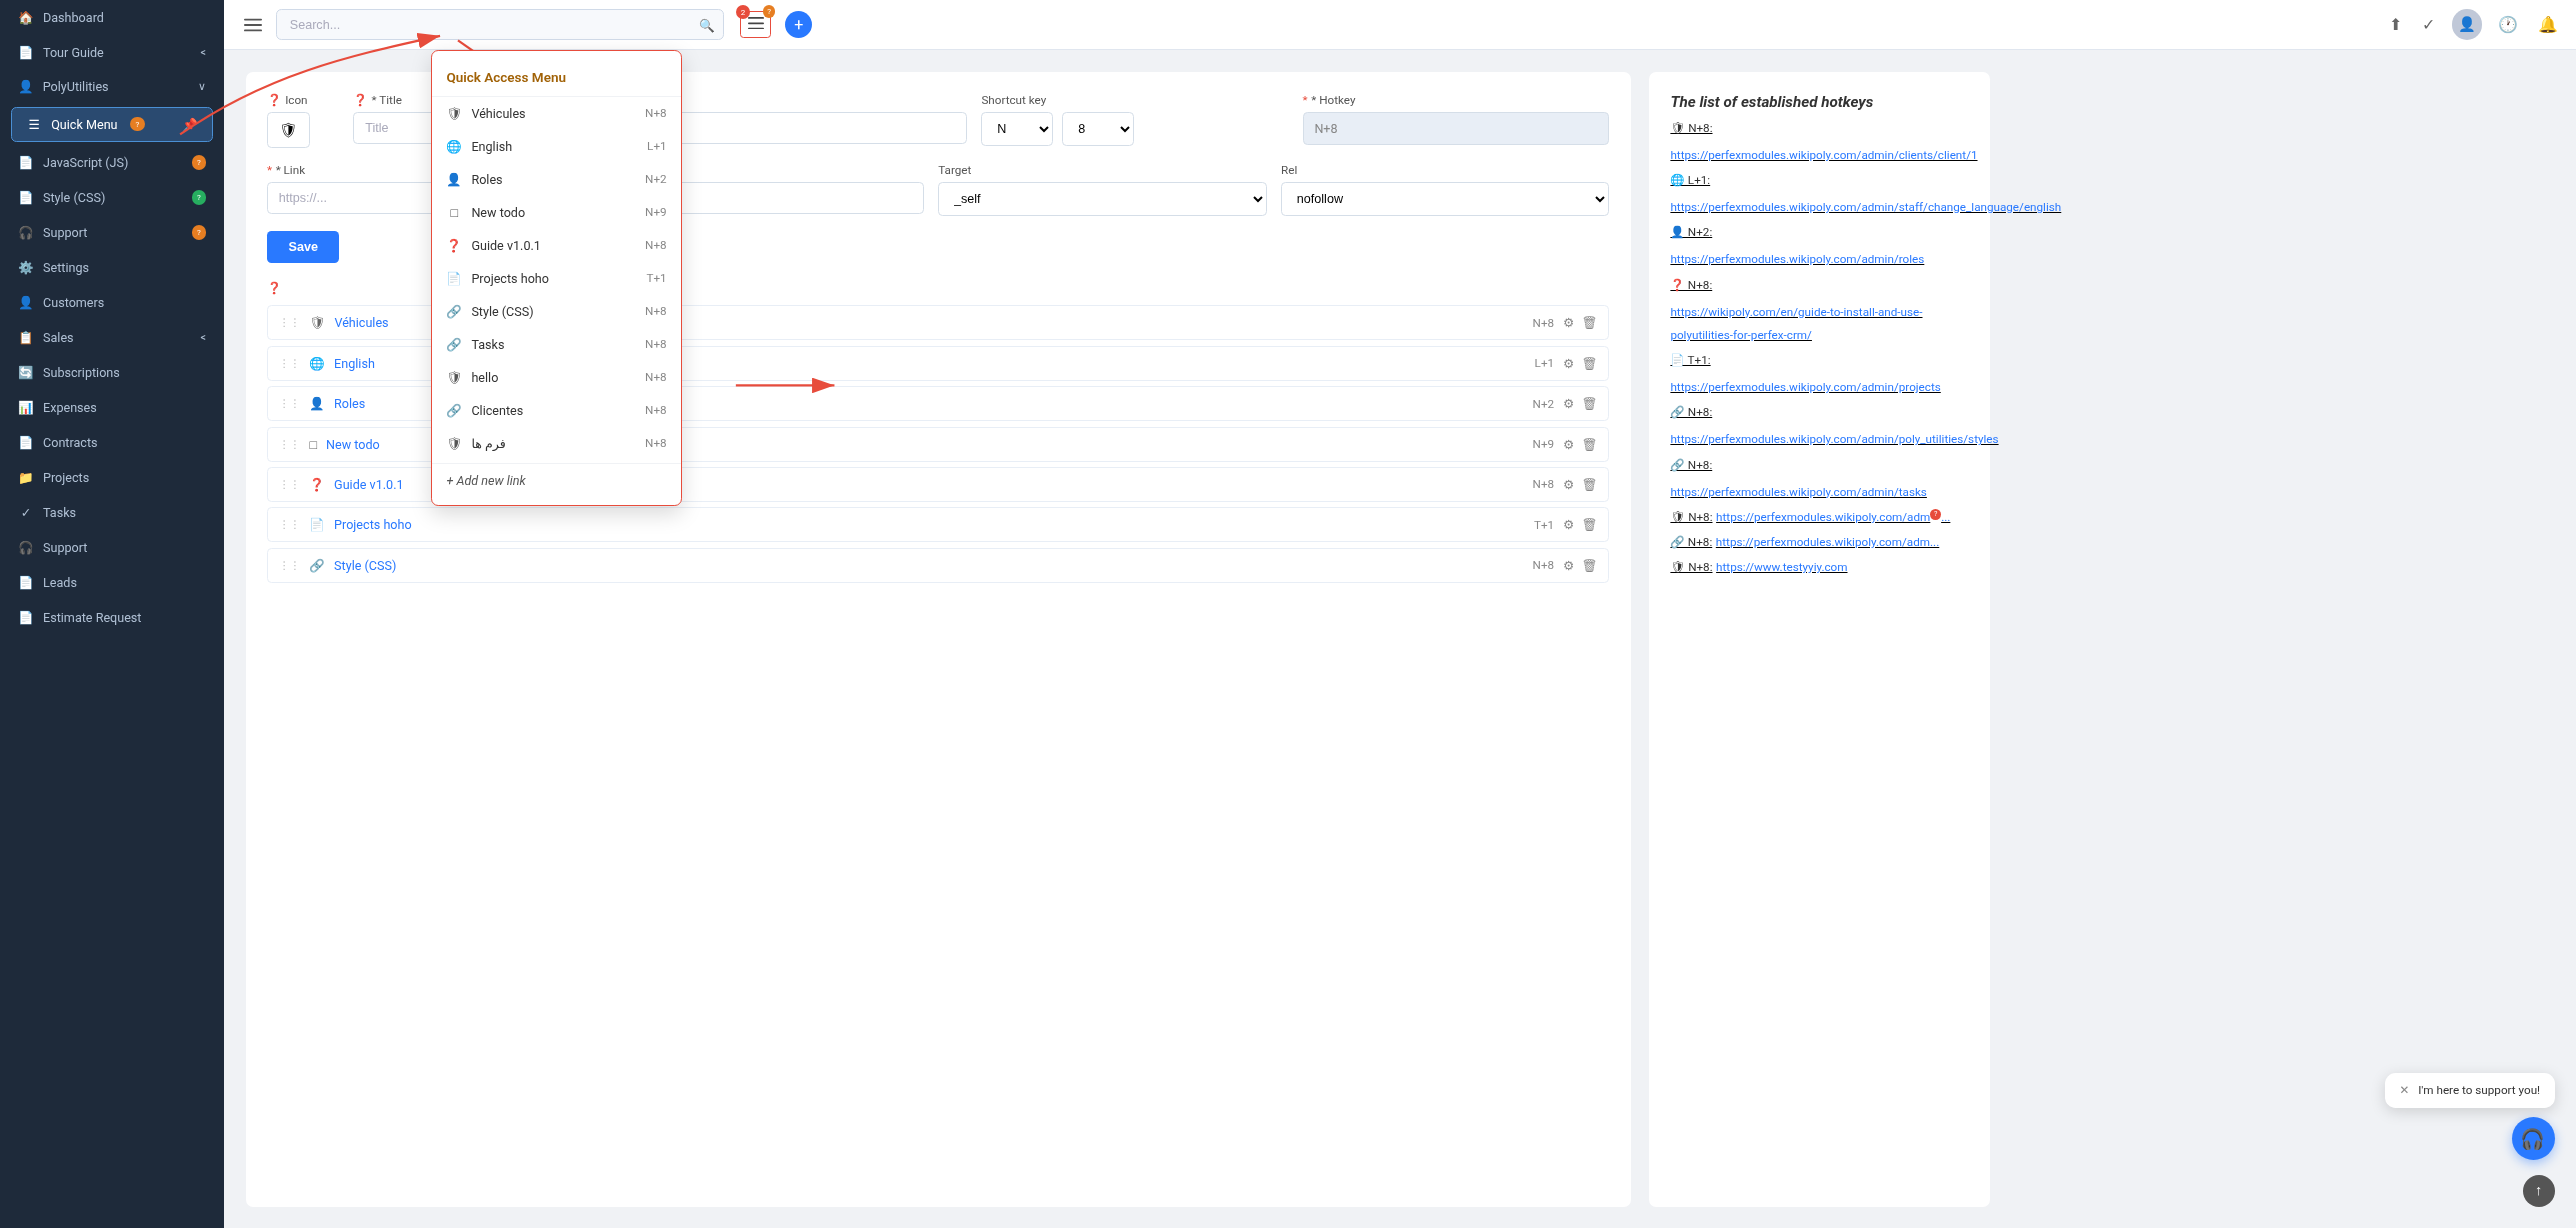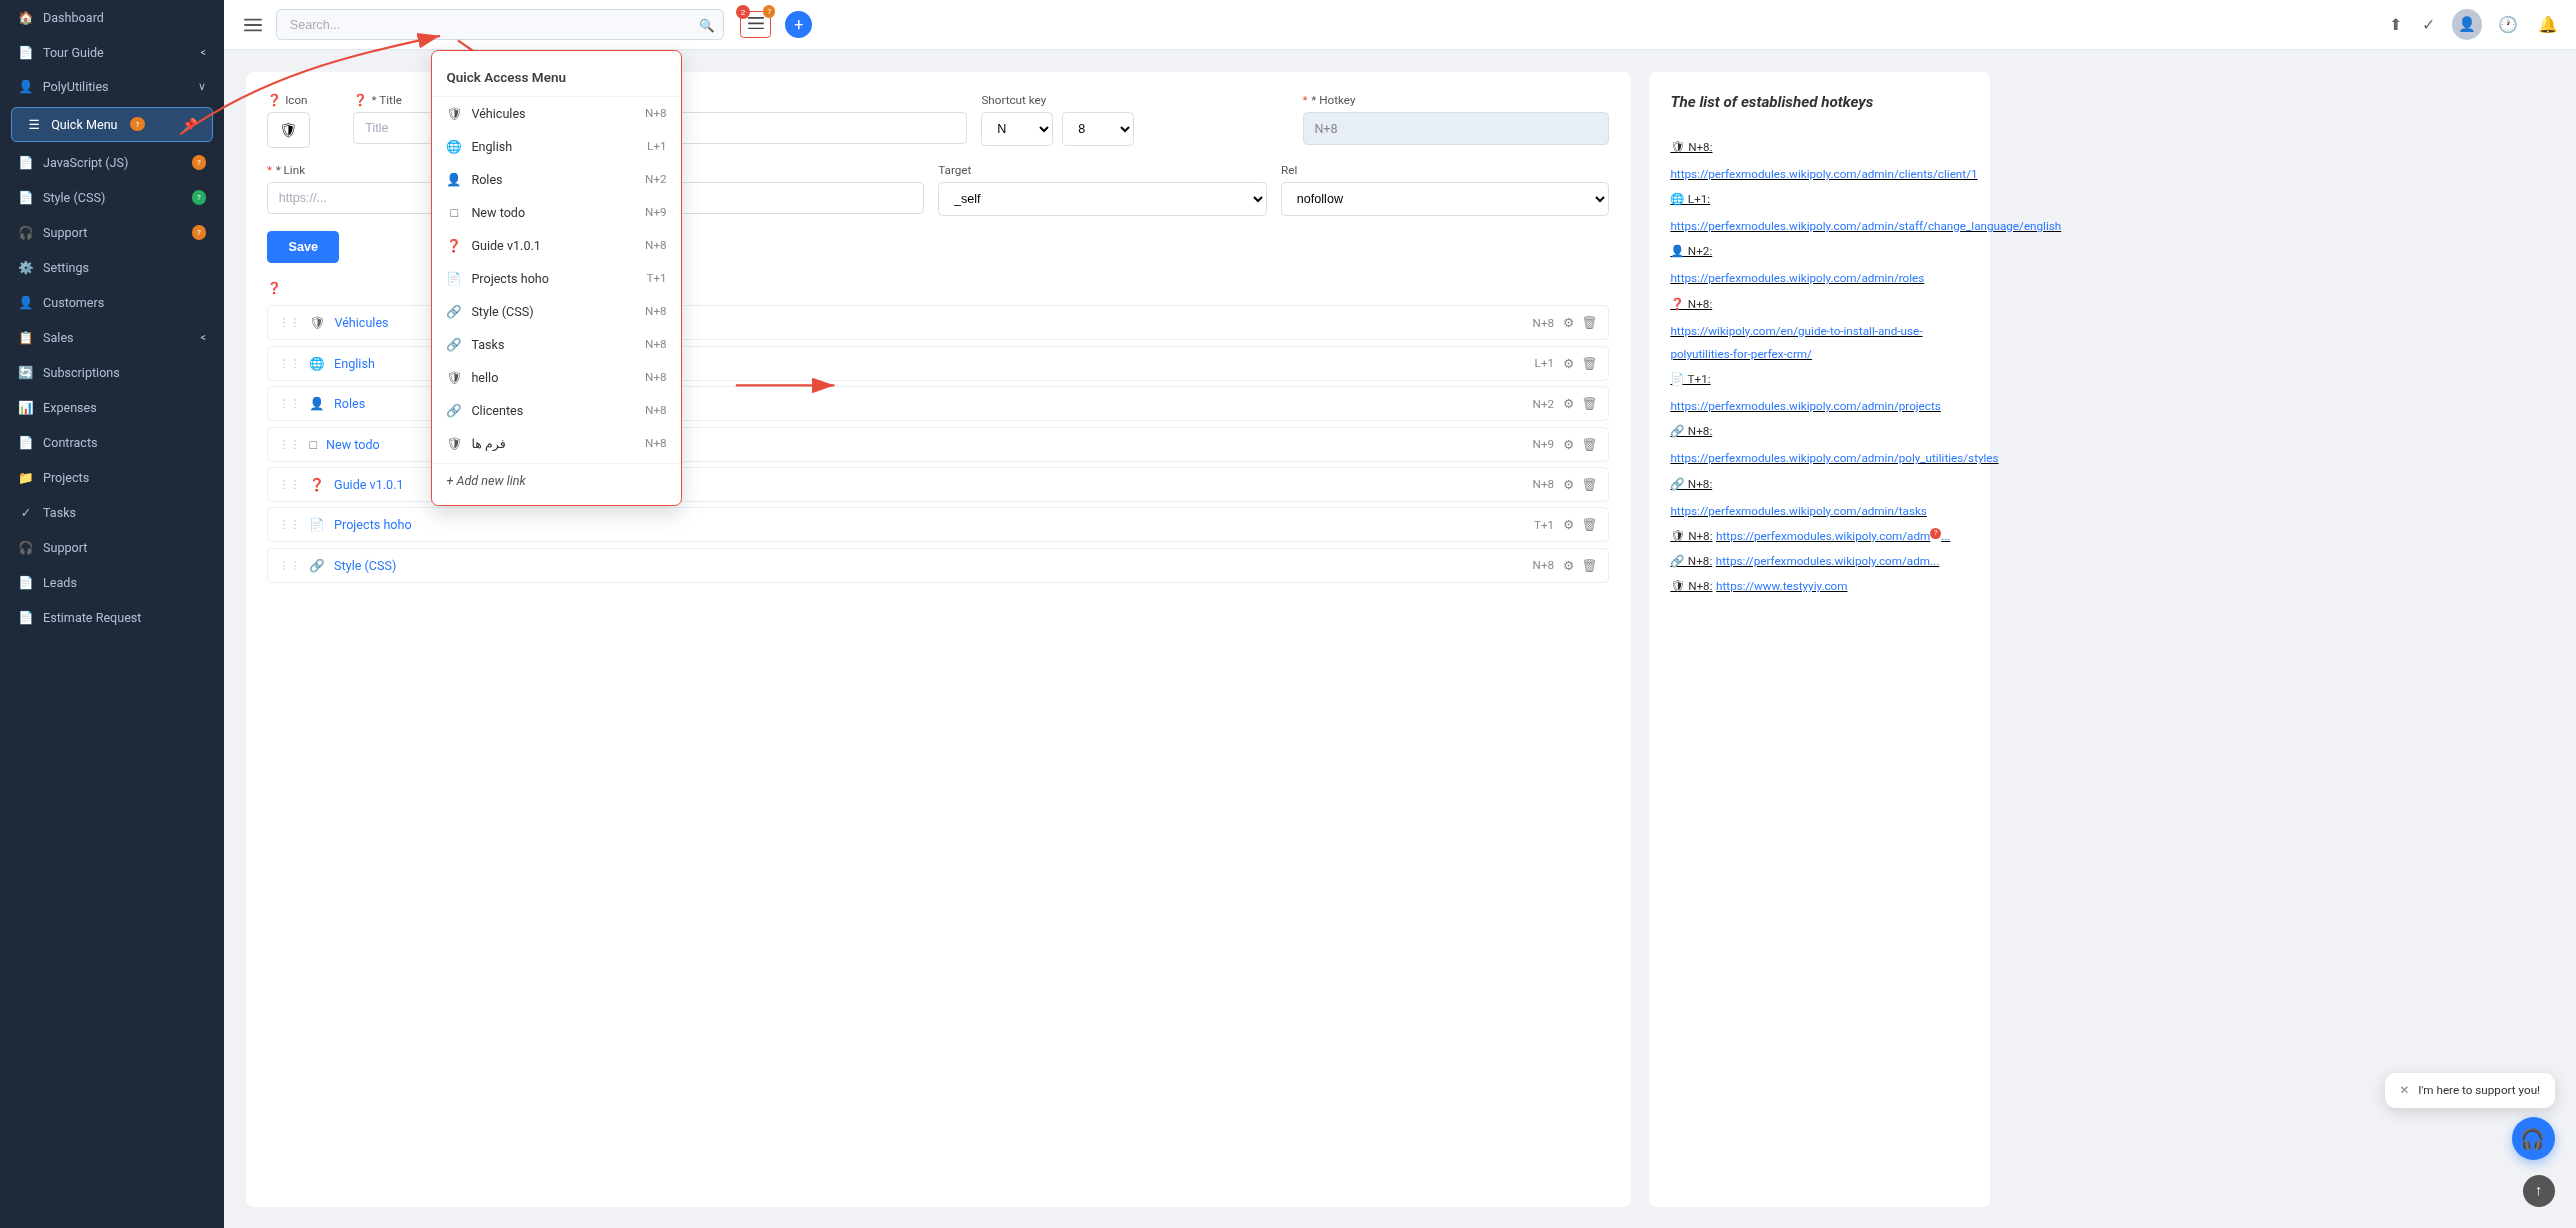--- a/index.html
+++ b/index.html
@@ -53,29 +53,29 @@
     .list-item-row { display: flex; align-items: center; gap: 9px; padding: 9px 10.8px; border: 0.9px solid #e8eef6; border-radius: 4.5px; margin-bottom: 5.4px; background: #fff; }
     .drag-handle { color: #bbb; cursor: grab; font-size: 10.8px; }
     .list-item-icon { color: #666; font-size: 12.6px; }
     .list-item-label { color: #2979ff; font-size: 12.6px; flex: 1; }
     .list-item-hotkey { color: #888; font-size: 11.7px; }
     .list-item-actions { display: flex; gap: 7.2px; margin-left: auto; }
     .list-item-actions .action-btn { color: #888; cursor: pointer; font-size: 12.6px; }
 
     
     .right-panel { width: 341px; background: #fff; border-radius: 7.2px; padding: 21.5px; }
-    .right-panel h3 { font-size: 15.2px; color: #333; margin-bottom: 25px; font-style: italic; }
+    .right-panel h3 { font-size: 15.2px; color: #333; margin-bottom: 6px; font-style: italic; }
     .hotkey-list { font-size: 11.7px; line-height: 2; text-decoration: underline; }
     .hotkey-list a { color: #2979ff; text-decoration: none; }
     .hotkey-item { display: flex; gap: 3.6px; flex-wrap: wrap; align-items: baseline; margin-bottom: 1.8px; }
     .hotkey-prefix { color: #333; white-space: nowrap; font-size: 11.7px; }
 
     
     .quick-access-dropdown { position: fixed; top: 50px; left: 431px; width: 251px; background: #fff; border: 1.8px solid #e74c3c; border-radius: 7.2px; box-shadow: 0 7.2px 21.5px rgba(0,0,0,0.15); z-index: 200; padding: 7.2px 0; }
-    .qa-header { padding: 10.8px 14.4px; font-size: 13.5px; font-weight: 600; color: #404040; border-bottom: 0.9px solid #f0f2f5; }
+    .qa-header { padding: 10.8px 14.4px; font-size: 13.5px; font-weight: 600; color: #a16207; border-bottom: 0.9px solid #f0f2f5; }
     .qa-item { display: flex; align-items: center; gap: 9px; padding: 9px 14.4px; cursor: pointer; color: #333; font-size: 12.6px; }
     .qa-item .qa-icon { width: 16px; text-align: center; color: #555; }
     .qa-item .qa-label { flex: 1; }
     .qa-item .qa-shortcut { color: #888; font-size: 11.7px; }
     .qa-add { display: flex; align-items: center; gap: 7.2px; padding: 9px 14.4px; color: #555; cursor: pointer; font-size: 12.6px; border-top: 0.9px solid #f0f2f5; margin-top: 3.6px; font-style: italic; }
 
     
     .arrow-overlay { position: fixed; top: 0; left: 0; width: 100%; height: 100%; pointer-events: none; z-index: 150; }
 
     

